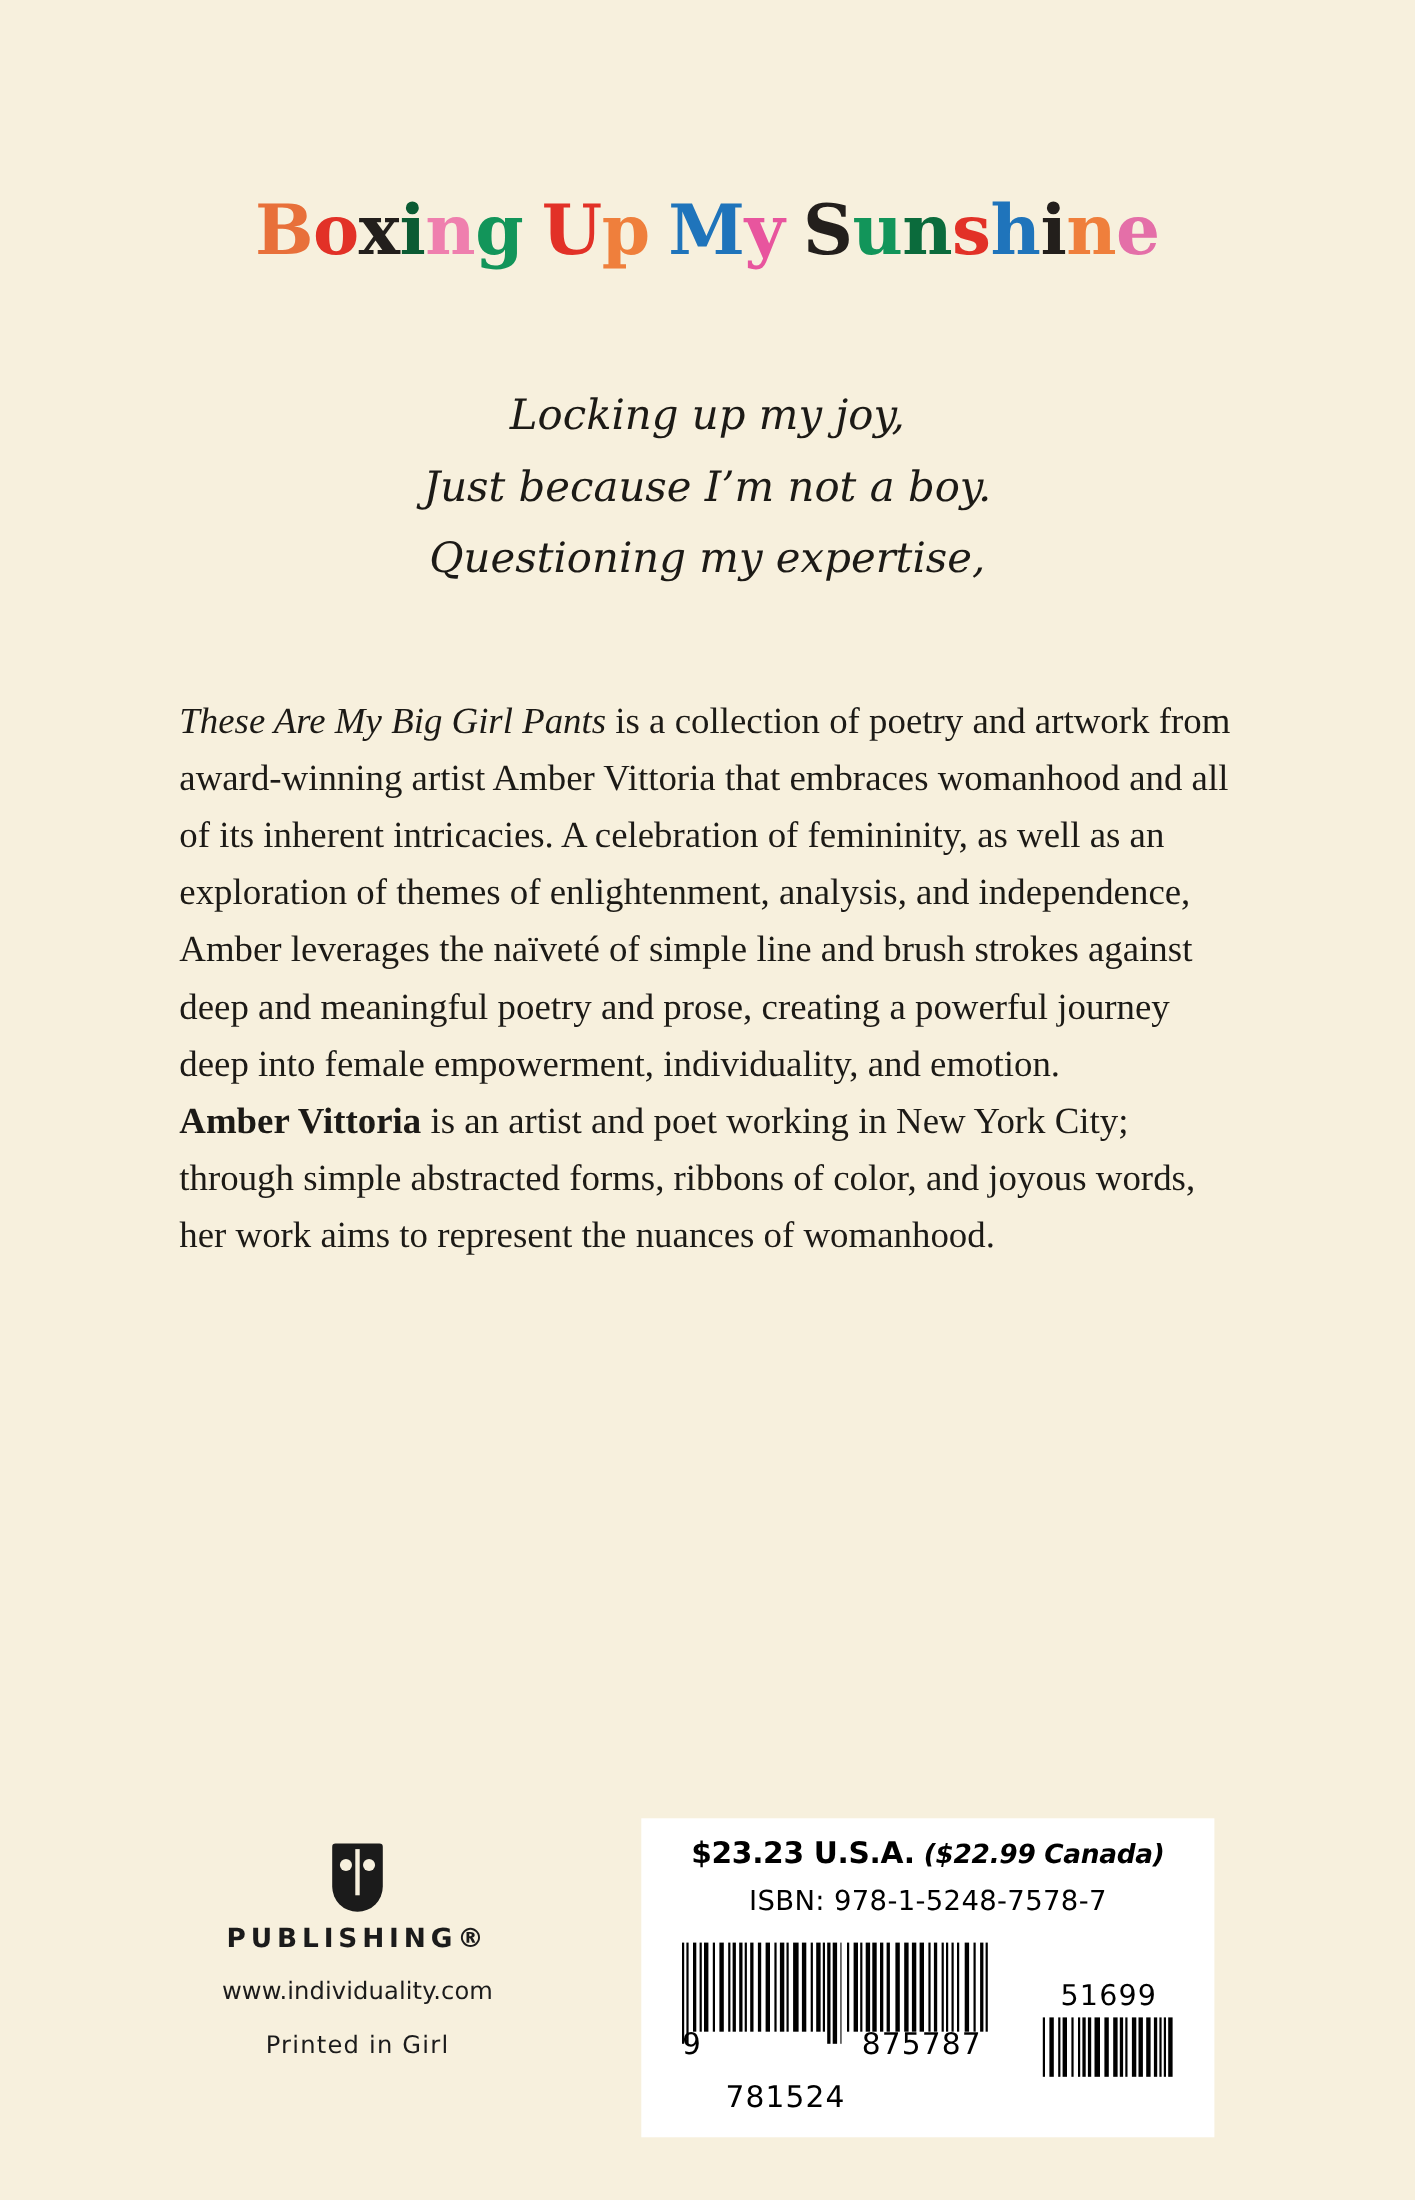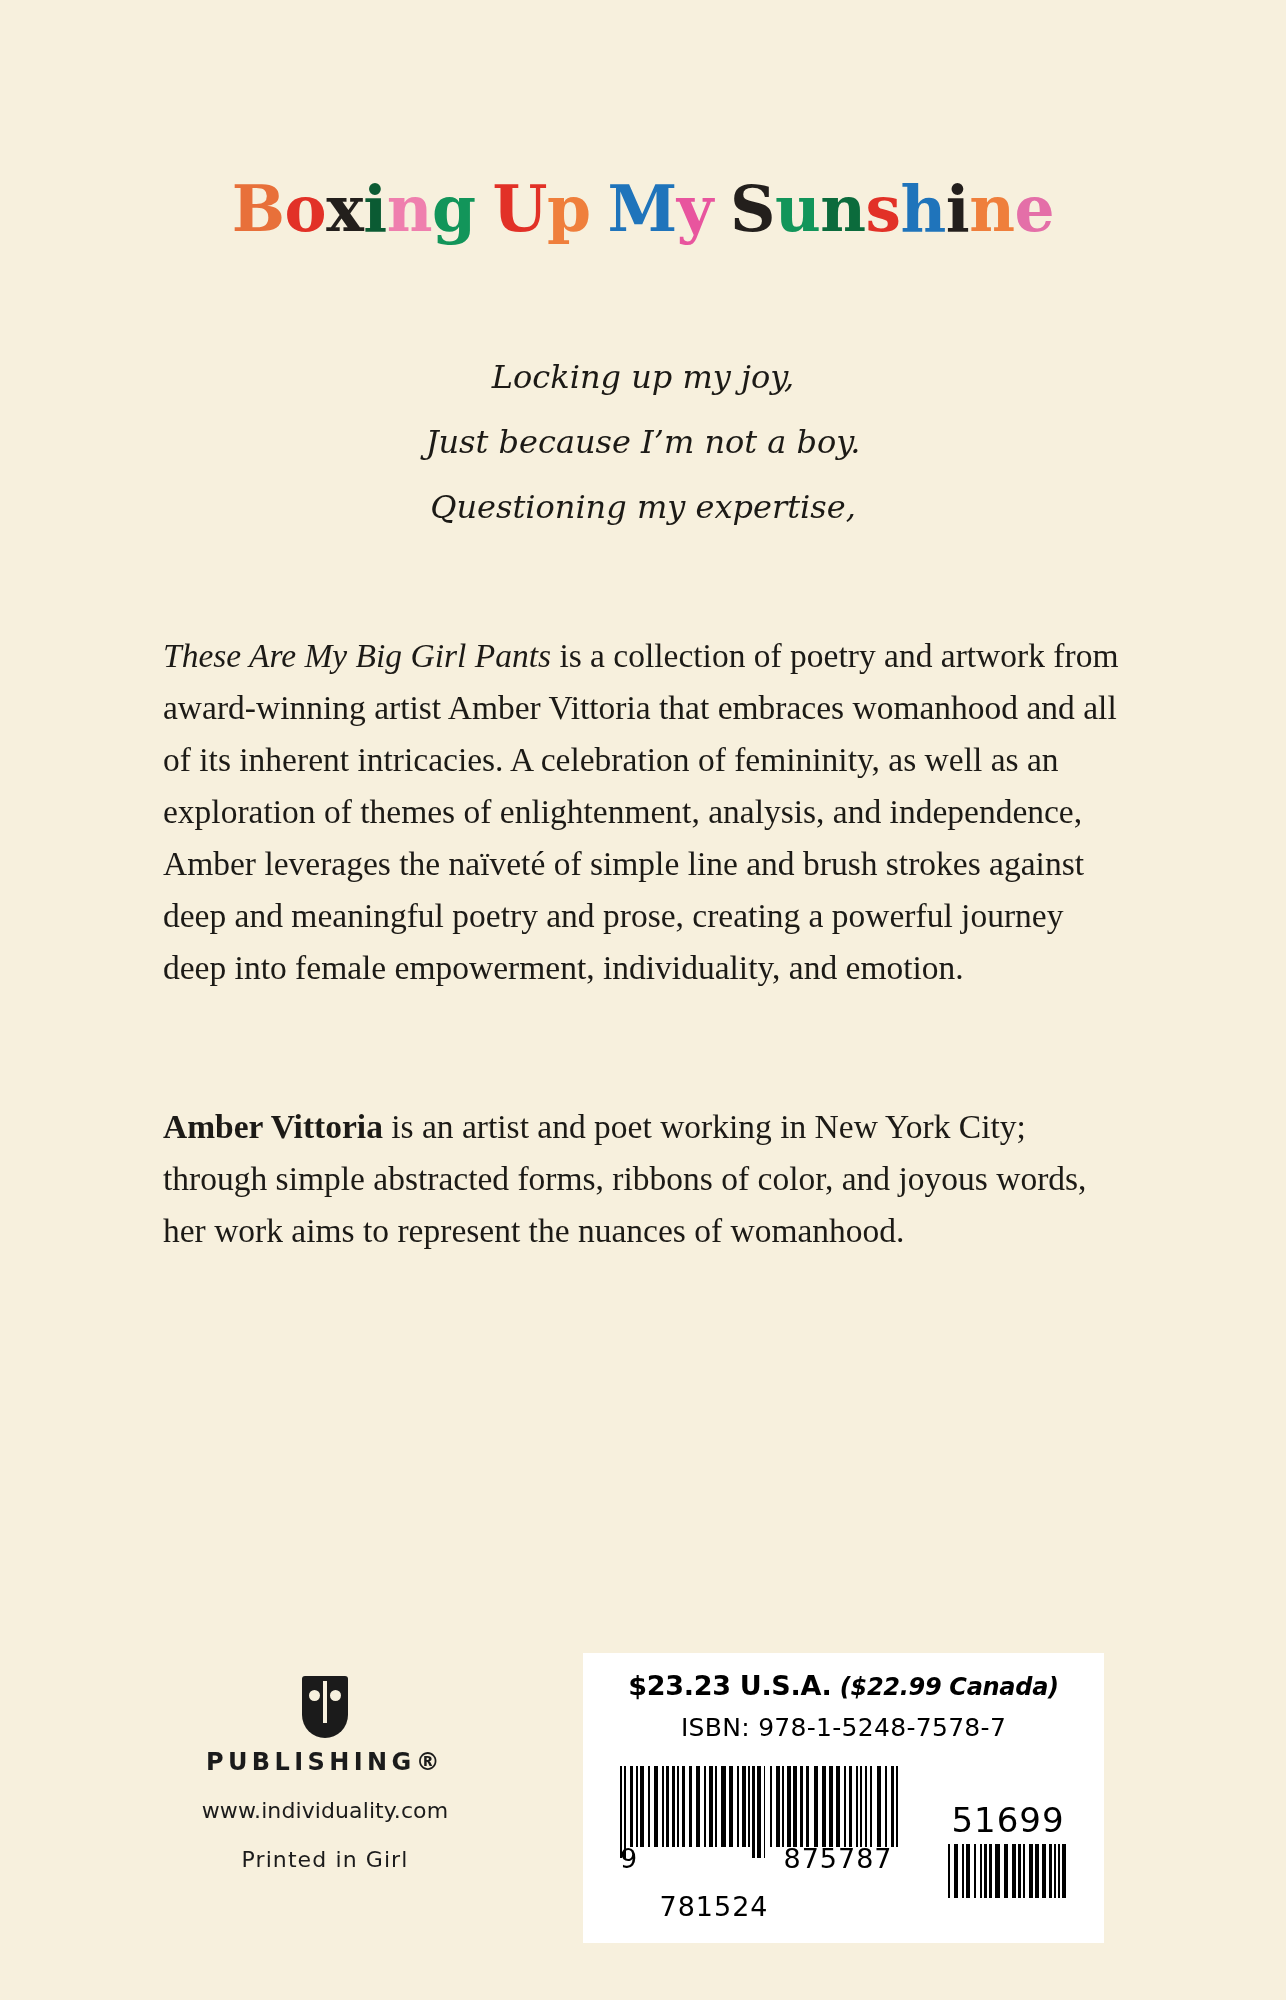--- a/index.html
+++ b/index.html
@@ -41,40 +41,40 @@
 
   
   .poem {
     position: absolute;
     left: 0;
     top: 345px;
     width: 1286px;
     text-align: center;
     font-family: "DejaVu Serif", "Liberation Serif", serif;
     font-style: italic;
-    font-size: 32px;
+    font-size: 38px;
     line-height: 65px;
     color: #1c1a16;
   }
   .poem div { white-space: nowrap; }
 
   
   .body-copy {
     position: absolute;
     left: 163px;
     top: 630px;
     width: 960px;
     font-family: "Liberation Serif", serif;
     font-size: 33.5px;
     line-height: 52px;
     color: #1c1a16;
     text-align: left;
   }
   .body-copy p { margin: 0; }
-  .body-copy .bio { margin-top: 107px; }
+  .body-copy .bio { }
   .body-copy i { }
   .body-copy b { font-weight: 700; }
 
   
   .publisher {
     position: absolute;
     left: 160px;
     top: 1676px;
     width: 330px;
     text-align: center;
@@ -184,21 +184,21 @@
   }
   .bars {
     display: flex;
     align-items: flex-start;
     height: 92px;
   }
   .bars span { display: block; }
   .addon .bars { height: 62px; }
   .addon-num {
     text-align: center;
-    font-size: 34px;
+    font-size: 26px;
     letter-spacing: 1px;
     margin-bottom: 4px;
   }
   .ean-digits {
     display: flex;
     font-size: 27px;
     letter-spacing: 1px;
     margin-top: -15px;
     position: relative;
     z-index: 2;

